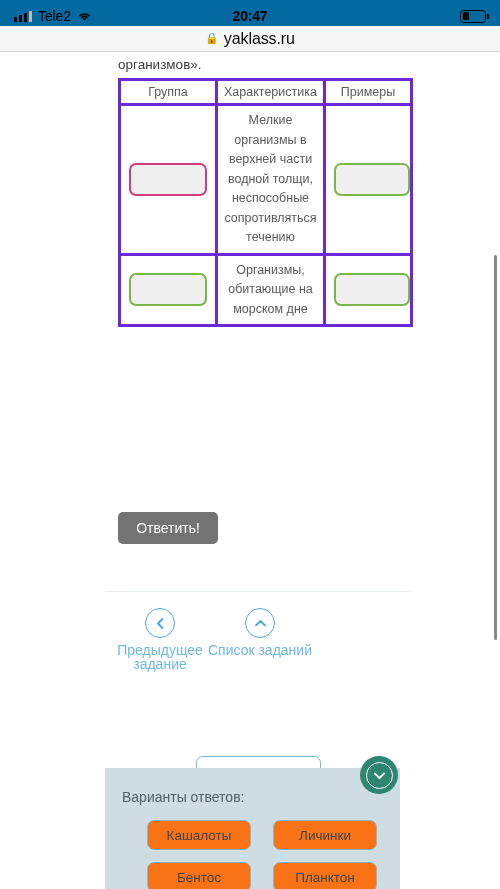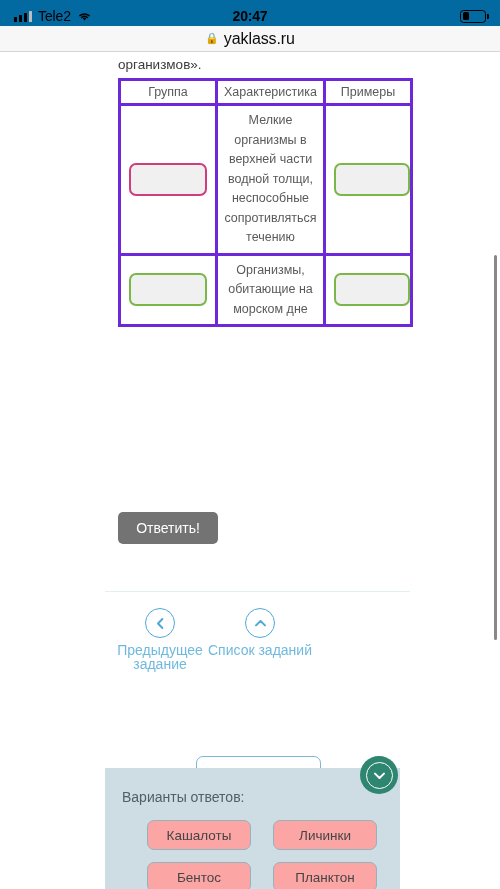--- a/index.html
+++ b/index.html
@@ -146,21 +146,21 @@
   }
   #answers-title{
     position:absolute; left:17px; top:21px;
     font-size:14px; color:#4f6066;
   }
   #chips{
     position:absolute; left:42px; top:52px; width:230px;
     display:grid; grid-template-columns:1fr 1fr; gap:12px 22px;
   }
   .chip{
-    height:30px; background:#fca5a5;
+    height:30px; background:#f97316;
     border:1.3px solid #95b3bd; border-radius:7px;
     display:flex; align-items:center; justify-content:center;
     font-size:13.5px; color:#454545; cursor:pointer;
     font-family:"Liberation Sans", sans-serif;
   }
   #collapse-button{
     position:absolute; left:360px; top:703px;
     width:38px; height:38px; border-radius:50%;
     background:#2e8570;
     display:flex; align-items:center; justify-content:center;

